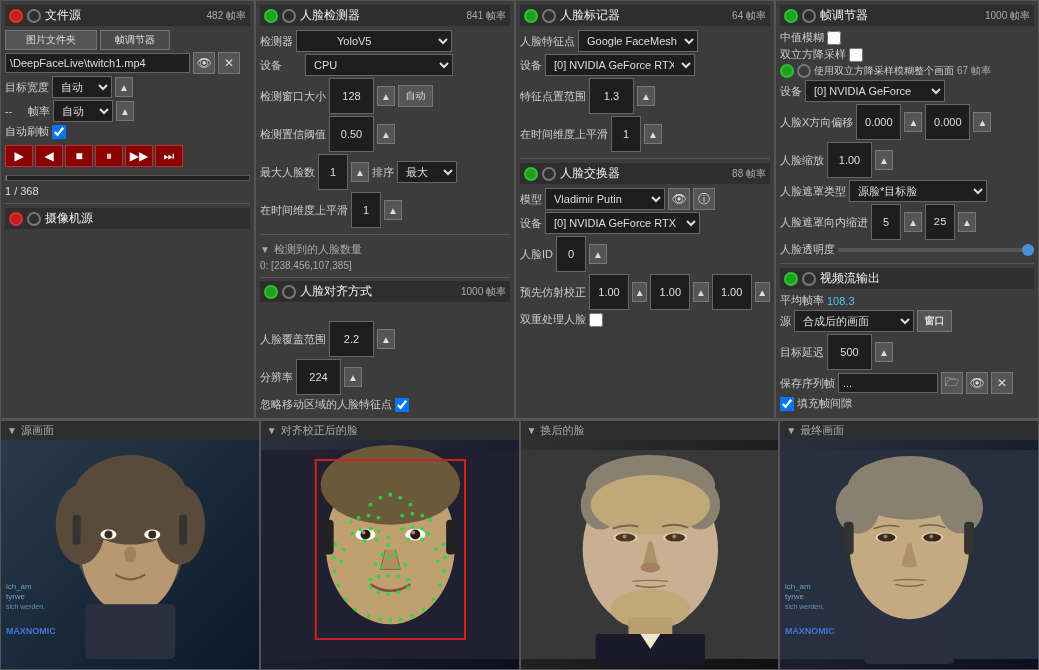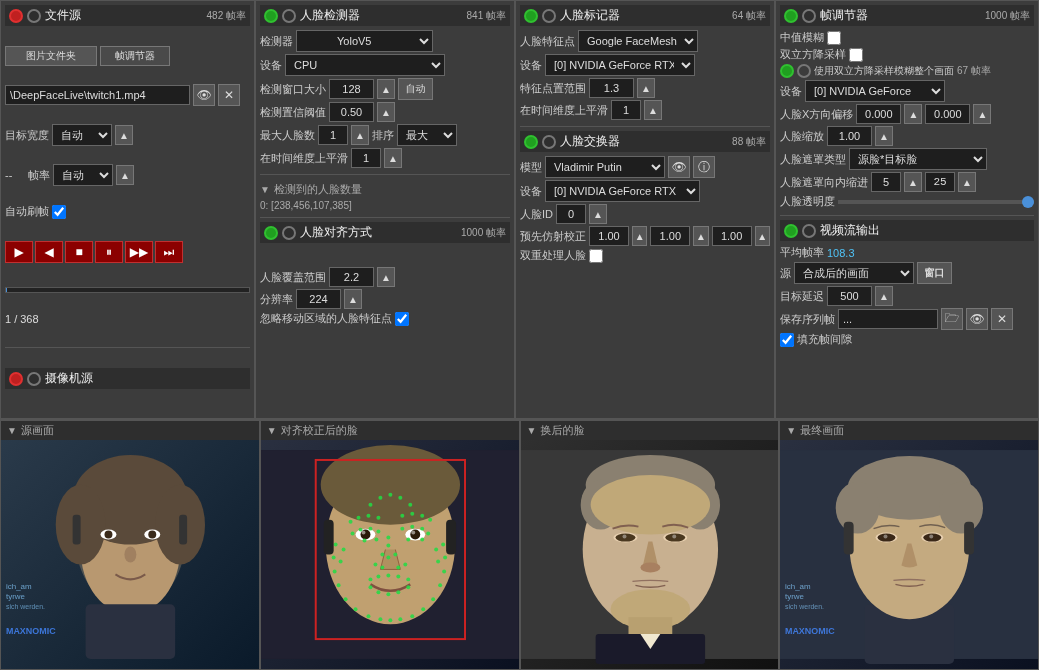--- a/index.html
+++ b/index.html
@@ -212,40 +212,40 @@
       margin-bottom: 2px;
       font-size: 11px;
     }
 
     .num-input {
       background: #1e1e1e;
       border: 1px solid #666;
       color: #ddd;
       padding: 0 3px;
       font-size: 11px;
-      height: 20px;
+      height: 36px;
       width: 45px;
       text-align: center;
     }
 
     .section-collapse {
       display: flex; align-items: center; gap: 4px;
       color: #aaa; font-size: 11px; margin: 3px 0;
       cursor: pointer;
     }
     .triangle { color: #aaa; font-size: 10px; }
   </style>
 </head>
 <body>
 
 <div class="main-container">
 
   <div class="top-panels panel-row">
 
-    <div class="panel panel-file" style="width:255px; border-right:1px solid #555;gap:16px;">
+    <div class="panel panel-file" style="width:255px; border-right:1px solid #555;">
       <div class="panel-header">
         <span class="power-btn"></span>
         <span class="check-circle"></span>
         <span class="panel-title">文件源</span>
         <span class="fps-badge">482 帧率</span>
       </div>
 
       <div class="compact-row">
         <button class="icon-btn" style="font-size:10px; width:92px; height:20px;">图片文件夹</button>
         <button class="icon-btn" style="font-size:10px; width:70px; height:20px; background:#4a4a4a;">帧调节器</button>
@@ -312,28 +312,28 @@
     <div class="panel" style="width:260px; border-right:1px solid #555;">
       <div class="panel-header">
         <span class="power-btn green"></span>
         <span class="check-circle"></span>
         <span class="panel-title">人脸检测器</span>
         <span class="fps-badge">841 帧率</span>
       </div>
 
       <div class="compact-row">
         <span class="label">检测器</span>
-        <select class="select-field" style="width:137px;padding-left:36px;">
+        <select class="select-field" style="width:156px;padding-left:36px;">
           <option>YoloV5</option>
         </select>
       </div>
 
       <div class="compact-row">
         <span class="label">设备</span>
-        <select class="select-field" style="width:160px;">
+        <select class="select-field" style="width:148px;margin-left:20px;">
           <option>CPU</option>
         </select>
       </div>
 
       <div class="compact-row">
         <span class="label">检测窗口大小</span>
         <input class="num-input" type="text" value="128" style="">
         <button class="spin-btn">▲</button>
         <button class="icon-btn" style="font-size:10px; width:35px;">自动</button>
       </div>

